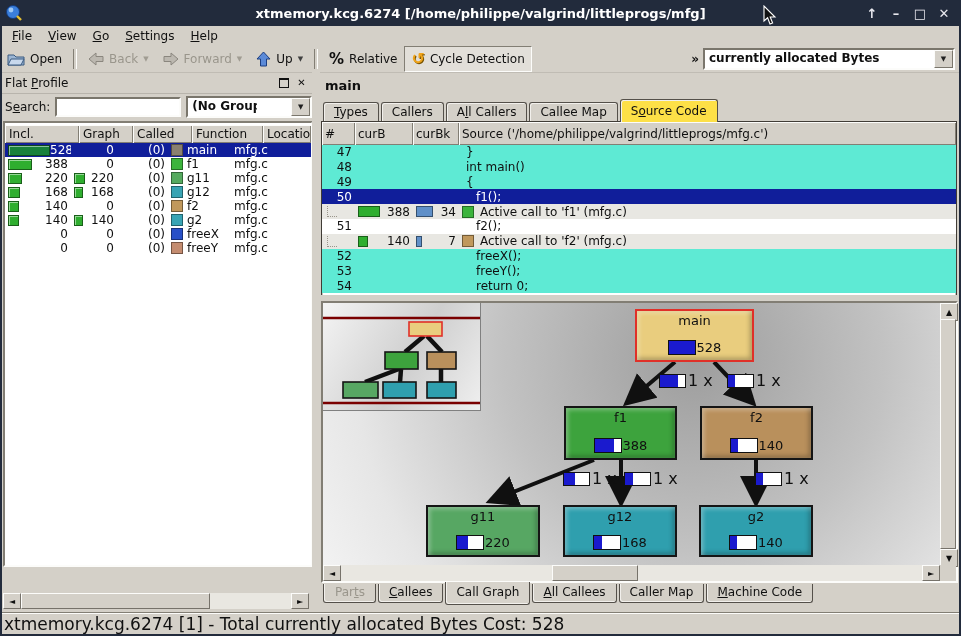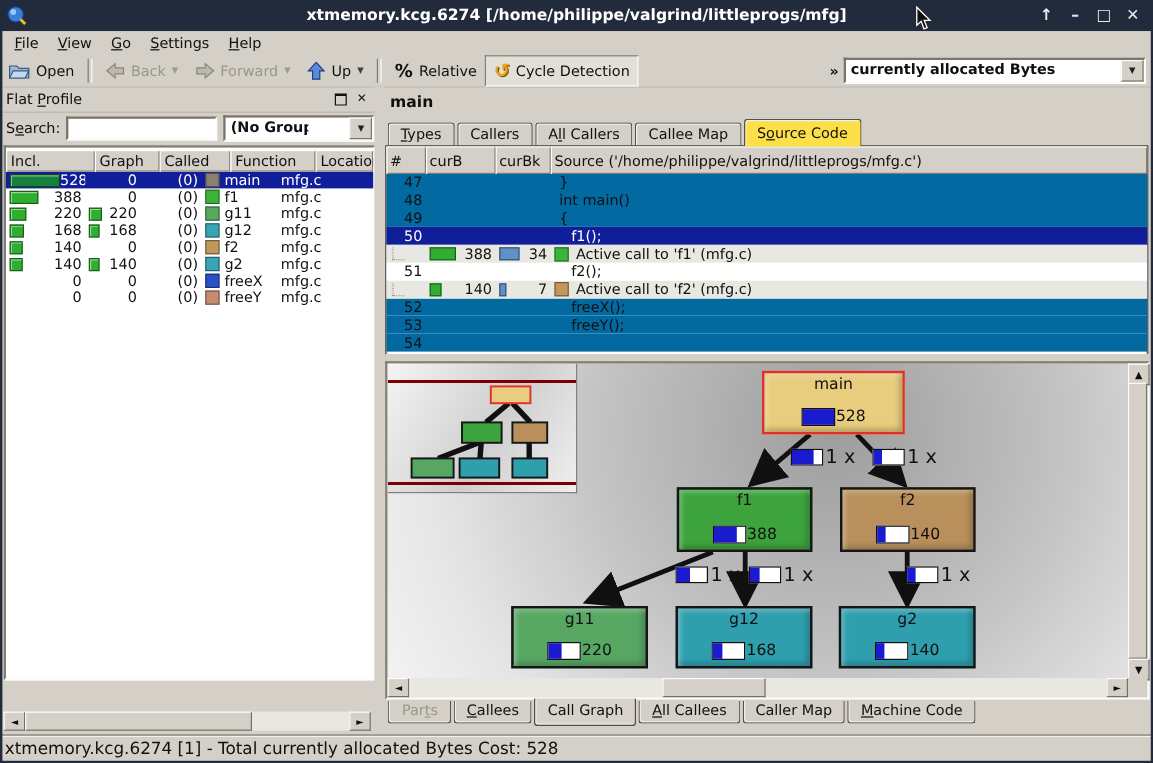--- a/index.html
+++ b/index.html
@@ -76,21 +76,21 @@
   .tab-b{height:17px;line-height:17px;padding:0 10px 1px 10px;background:#d4d0c8;border:1px solid #54504a;border-top:none;border-radius:0 0 3px 3px;box-shadow:inset 1px -1px 0 #f2f0ec;margin-right:2px;white-space:nowrap;}
   .tab-b.active{height:21px;line-height:21px;position:relative;z-index:3;margin-top:-2px;background:#d7d3cb;}
   .tab-b.disabled{color:#9a968c;padding-left:11px;}
 
   #source-widget{left:321px;top:121px;width:634px;height:174px;background:#fff;border:1px solid #403c36;box-shadow:0 0 0 1px #c8c4bc inset;}
   #source-header{display:flex;height:23px;}
   .srow{display:flex;height:14.8px;align-items:center;}
   .sc{box-sizing:border-box;padding:0 3px;white-space:nowrap;overflow:hidden;display:flex;align-items:center;}
   .sw-num{width:33px;}.sw-curb{width:58px;}.sw-curbk{width:46px;}.sw-src{flex:1;}
   .srow .rnum{margin-left:auto;}
-  .bg-gray{background:#0369a1;}
+  .bg-gray{background:#5eead4;}
   .bg-white{background:#fff;}
   .bg-call{background:#e8e7e2;}
   .bg-selected{background:#101e9a;color:#fff;}
   .mbar-s{height:9px;border:1px solid rgba(0,0,0,.45);flex:none;}
   .treeic{width:9px;height:10px;border-left:1px dotted #9a968c;border-bottom:1px dotted #9a968c;margin-left:2px;flex:none;}
   .callic{width:10px;height:10px;border:1px solid rgba(0,0,0,.4);margin-right:6px;flex:none;}
 
   #hsplit{left:321px;top:295px;width:638px;height:6px;background:#d4d0c8;}
 
   
@@ -111,21 +111,21 @@
   #graph-vscroll .sb-btn{position:absolute;left:0;width:16px;height:16px;}
   #graph-vscroll .sb-thumb{position:absolute;left:0;top:16px;width:14px;height:228px;}
   #graph-hscroll{position:absolute;left:0;top:262px;width:617px;height:16px;display:flex;}
   #graph-hscroll .mid{flex:1;position:relative;}
   #graph-hscroll .sb-thumb{position:absolute;left:211px;top:0;width:84px;height:14px;}
   #graph-corner{position:absolute;left:617px;top:262px;width:16px;height:16px;background:#d4d0c8;}
 
   #bottom-tabs{left:323px;top:584px;height:24px;display:flex;align-items:flex-start;}
 
   
-  #statusbar{left:0;top:612px;width:961px;height:22px;border-top:1px solid #827e74;box-shadow:inset 0 1px 0 #fcfcfa;display:flex;align-items:center;padding-left:4px;box-sizing:border-box;font-size:14px;}
+  #statusbar{left:0;top:612px;width:961px;height:22px;border-top:1px solid #827e74;box-shadow:inset 0 1px 0 #fcfcfa;display:flex;align-items:center;padding-left:4px;box-sizing:border-box;font-size:17px;}
 
   
   #cursor{left:763px;top:5px;z-index:60;}
 </style>
 </head>
 <body>
 
 <div id="titlebar" class="abs">
   <svg id="app-icon" viewBox="0 0 18 18">
     <circle cx="8" cy="8" r="6.5" fill="#3a7edb" stroke="#123a7a"></circle>
@@ -466,20 +466,23 @@
         <span class="sc sw-src">
           <span style="padding-left: 14px;">freeY();</span>
         </span>
       </div>
       <div class="srow bg-gray">
         <span class="sc sw-num">
           <span class="rnum">54</span>
         </span>
         <span class="sc sw-curb"></span>
         <span class="sc sw-curbk"></span>
+        <span class="sc sw-src">
+          <span style="padding-left: 14px;">return 0;</span>
+        </span>
       </div>
     </div>
 </div>
 
 <div id="hsplit" class="abs"></div>
 
 <div id="graph-widget" class="abs">
   <div id="graph-canvas">
     <svg id="edges-svg" width="617" height="262">
       <defs>

